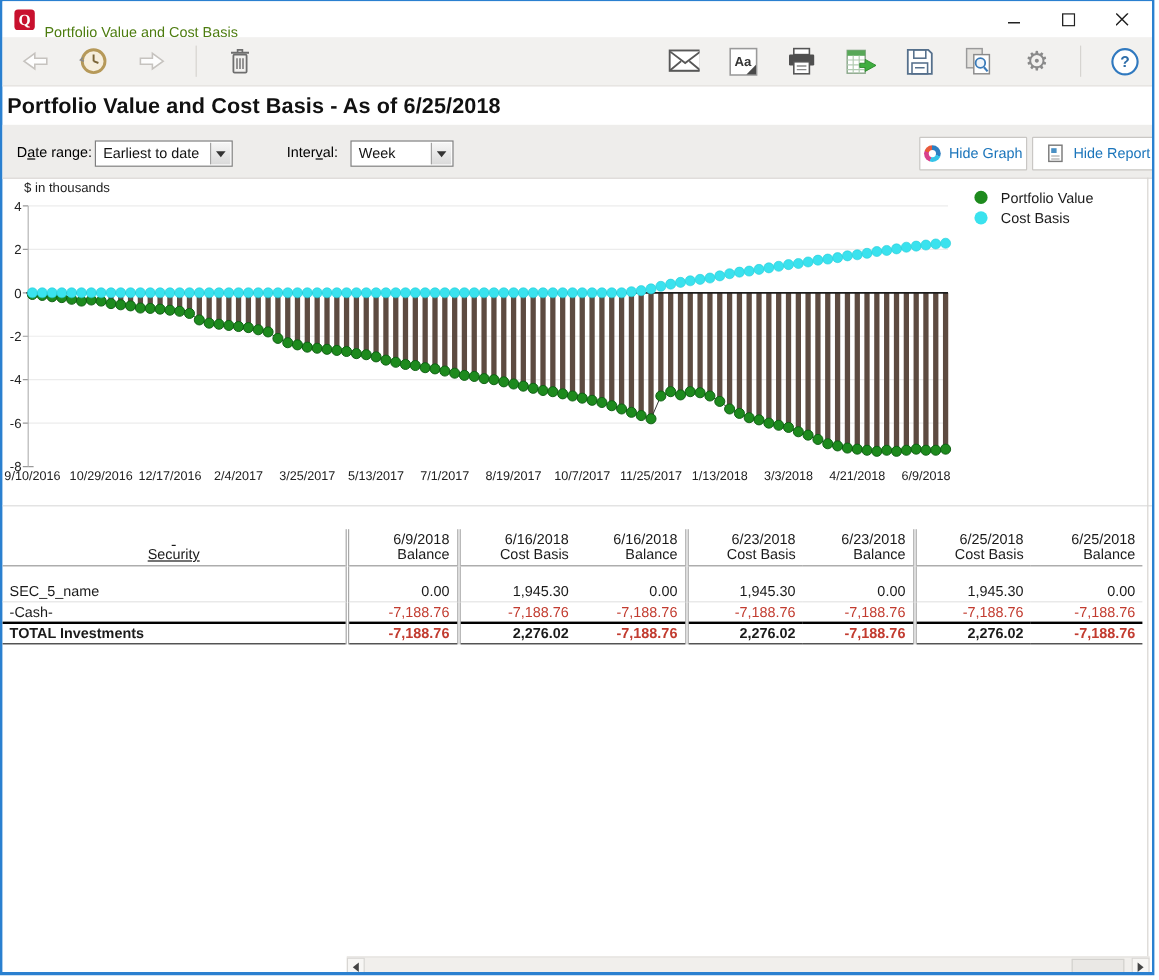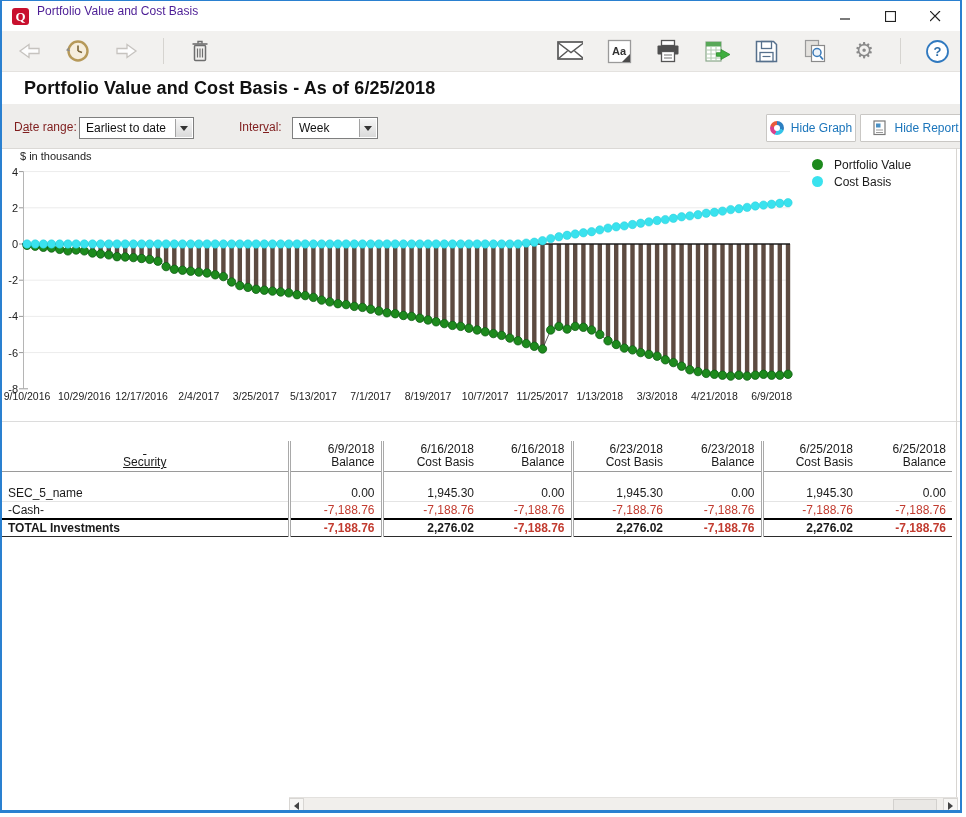--- a/index.html
+++ b/index.html
@@ -3,36 +3,36 @@
 <meta charset="utf-8">
 <style>
   html,body{margin:0;padding:0;background:#fff;}
   *{box-sizing:border-box;}
   .window{position:relative;width:962px;height:813px;border:2px solid #2a80d0;border-top-width:1px;border-bottom-width:3px;
           background:#fff;font-family:"Liberation Sans",sans-serif;overflow:hidden;}
   
   .titlebar{position:absolute;left:0;top:0;width:100%;height:30px;background:#fff;}
   .qlogo{position:absolute;left:10px;top:7px;width:17px;height:17px;background:#c8102e;color:#fff;border-radius:3px;
          font:bold 13px "Liberation Serif",serif;text-align:center;line-height:17px;}
-  .wtitle{position:absolute;left:35px;top:3px;font-size:12px;color:#4c1d95;white-space:nowrap;}
+  .wtitle{position:absolute;left:35px;top:19px;font-size:12px;color:#4d7c0f;white-space:nowrap;}
   .winbtns{position:absolute;right:2px;top:0;height:30px;display:flex;}
   .winbtn{width:45px;height:30px;display:flex;align-items:center;justify-content:center;}
   
   .toolbar{position:absolute;top:30px;left:0;width:100%;height:41px;background:#f2f1ef;border-bottom:1px solid #e4e2df;
            display:flex;align-items:center;gap:32px;}
   .tbleft{display:flex;align-items:center;gap:23px;padding-left:14px;}
   .tbright{margin-left:auto;display:flex;align-items:center;gap:23px;padding-right:10px;}
   .tbsep{width:1px;height:26px;background:#d6d4d0;}
   .ticon{width:26px;height:26px;display:flex;align-items:center;justify-content:center;}
   .gear-glyph{font-size:22px;color:#8a8a8a;line-height:22px;}
   
-  .headline{position:absolute;top:77px;left:22px;font-size:18px;font-weight:bold;color:#111;letter-spacing:.1px;}
+  .headline{position:absolute;top:77px;left:4px;font-size:18px;font-weight:bold;color:#111;letter-spacing:.1px;}
   
   .controls{position:absolute;top:103px;left:0;width:100%;height:45px;background:#eeedeb;border-bottom:1px solid #dbd9d6;}
-  .lbl{position:absolute;font-size:12px;color:#7f1d1d;top:16px;}
+  .lbl{position:absolute;font-size:12px;color:#000000;top:16px;}
   .lbl u{text-decoration:underline;}
   .combo{position:absolute;top:13px;height:22px;background:#fff;border:1px solid #7f7f7f;font-size:12px;color:#111;}
   .combo .txt{position:absolute;left:6px;top:3px;white-space:nowrap;}
   .combo .arrowbtn{position:absolute;right:1px;top:1px;bottom:1px;width:17px;background:linear-gradient(#f6f6f6,#dadada);
                    border-left:1px solid #a2a2a2;display:flex;align-items:center;justify-content:center;}
   .tri{width:0;height:0;border-left:4px solid transparent;border-right:4px solid transparent;border-top:5px solid #333;}
   .hbtn{position:absolute;top:10px;height:28px;background:#fff;border:1px solid #c9c7c4;border-radius:1px;
         display:flex;align-items:center;gap:7px;justify-content:center;font-size:12px;color:#1b75bb;}
   .donut{width:14px;height:14px;border-radius:50%;position:relative;
          background:conic-gradient(#2d7fc1 0 30%,#35c3e8 30% 55%,#d8408c 55% 80%,#e85a3c 80% 100%);}

